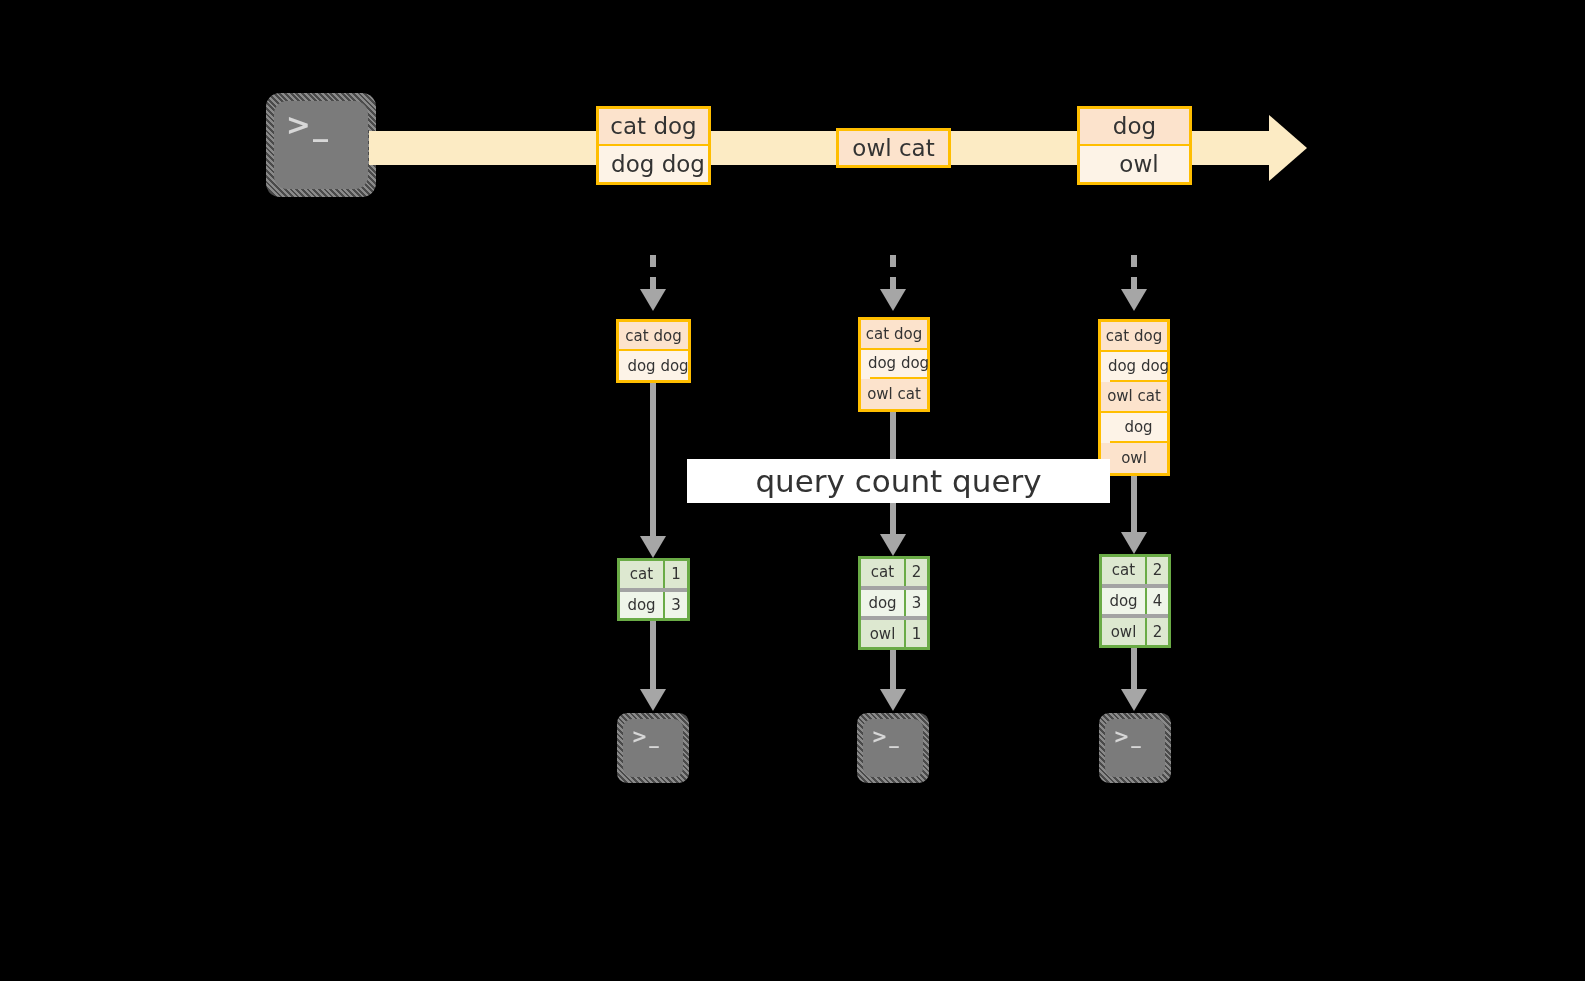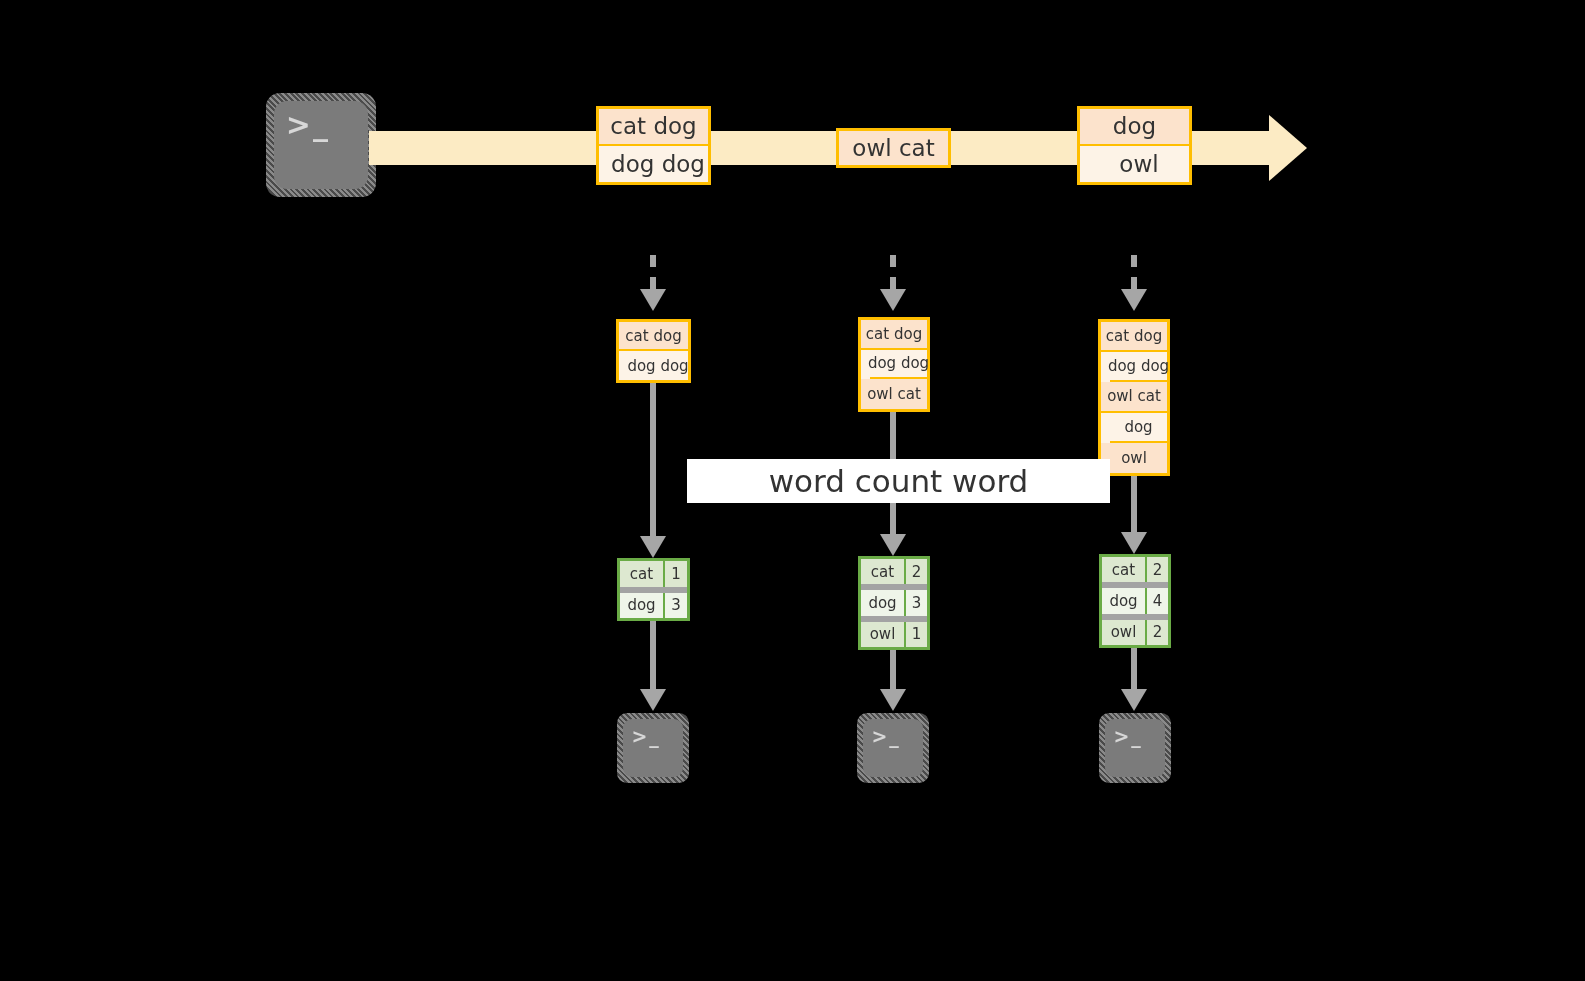--- a/index.html
+++ b/index.html
@@ -78,21 +78,21 @@
     position: absolute;
     box-sizing: border-box;
     border: 3px solid #6aab46;
     display: flex;
     flex-direction: column;
     background: #eef4e7;
   }
   .resultbox .row {
     display: flex;
     flex: 1 1 0;
-    border-bottom: 6px solid #a3a3a3;
+    border-bottom: 4px solid #a3a3a3;
     box-sizing: border-box;
   }
   .resultbox .row:last-child { border-bottom: none; }
   .resultbox .key {
     flex: 0 0 45px;
     box-sizing: border-box;
     border-right: 2px solid #6aab46;
     display: flex;
     align-items: center;
     justify-content: center;
@@ -265,16 +265,16 @@
 
   <div class="vline" style="left:1131px; top:648px; height:41px;"></div>
   <div class="vhead" style="left:1121px; top:689px;"></div>
 
   <div class="terminal" style="left:1099px; top:713px; width:72px; height:70px; border-radius:10px;">
     <div class="inner" style="left:6px; top:6px; right:6px; bottom:6px; border-radius:9px;"></div>
     <div class="prompt" style="font-size:19px; left:20%; top:20%;">&gt;_</div>
   </div>
 
   <div class="banner" style="left:687px; top:459px; width:423px; height:44px; font-size:31px;">
-    <span>word count word</span>
+    <span>query count query</span>
   </div>
 
 </div>
 
 </body></html>

